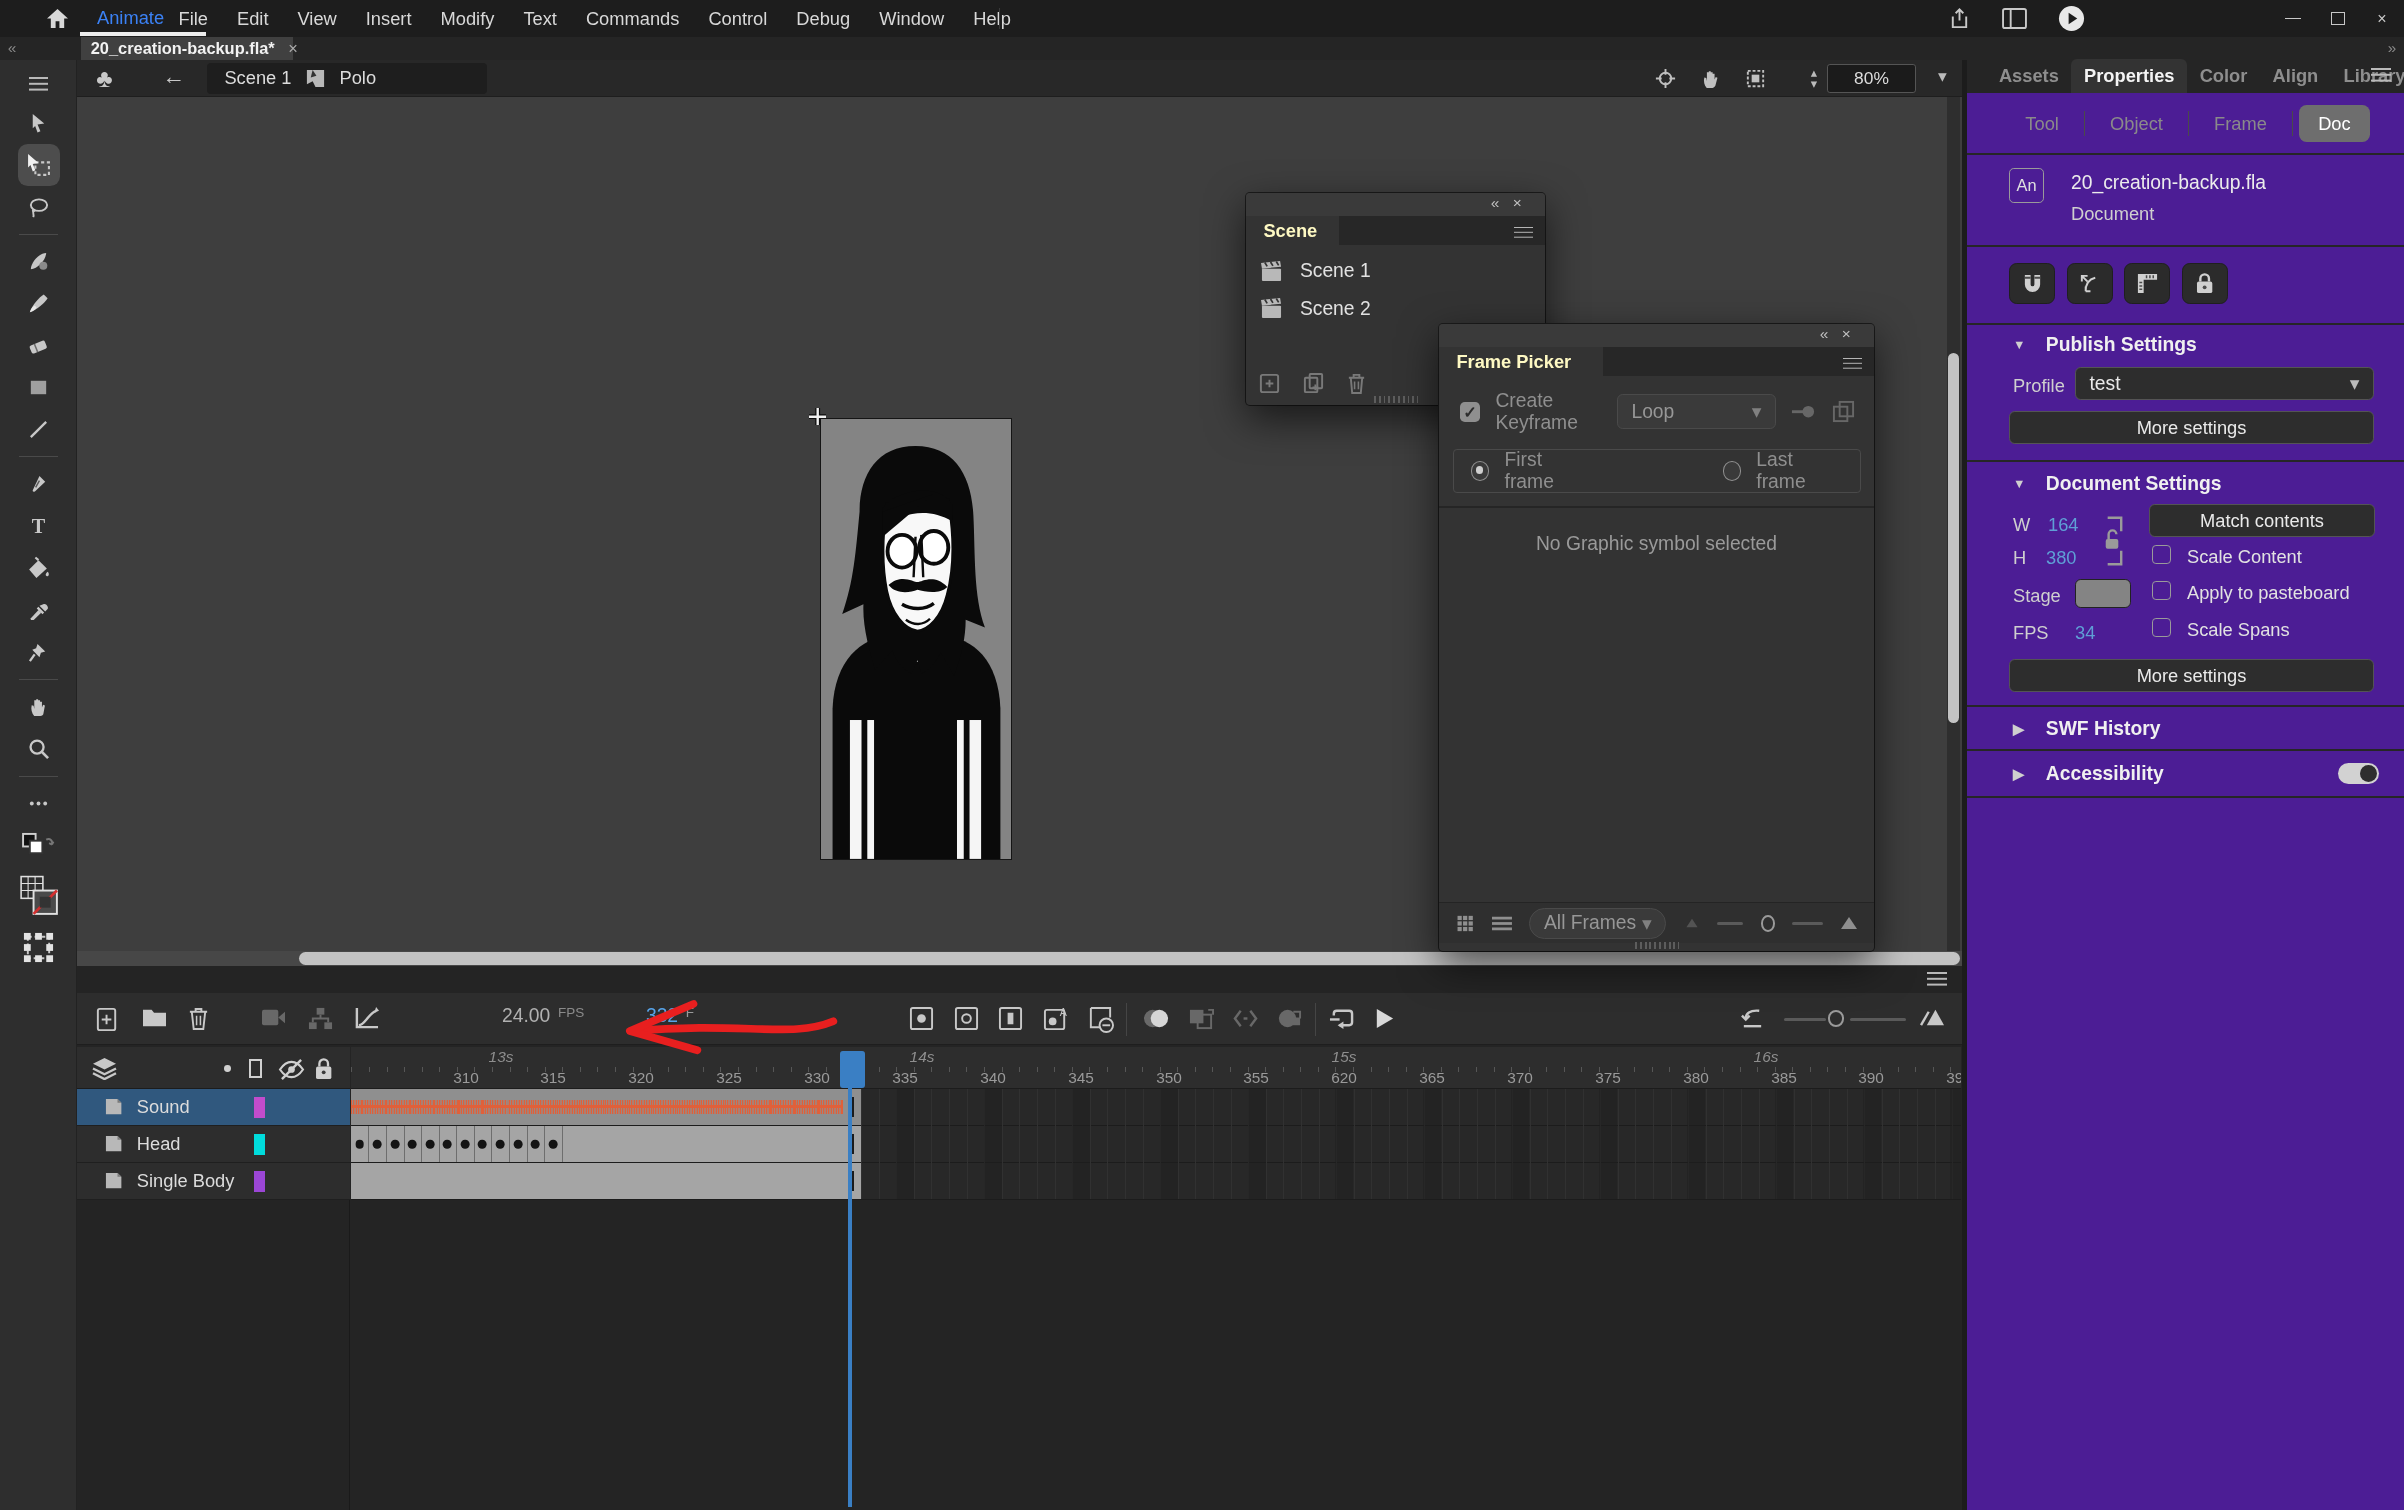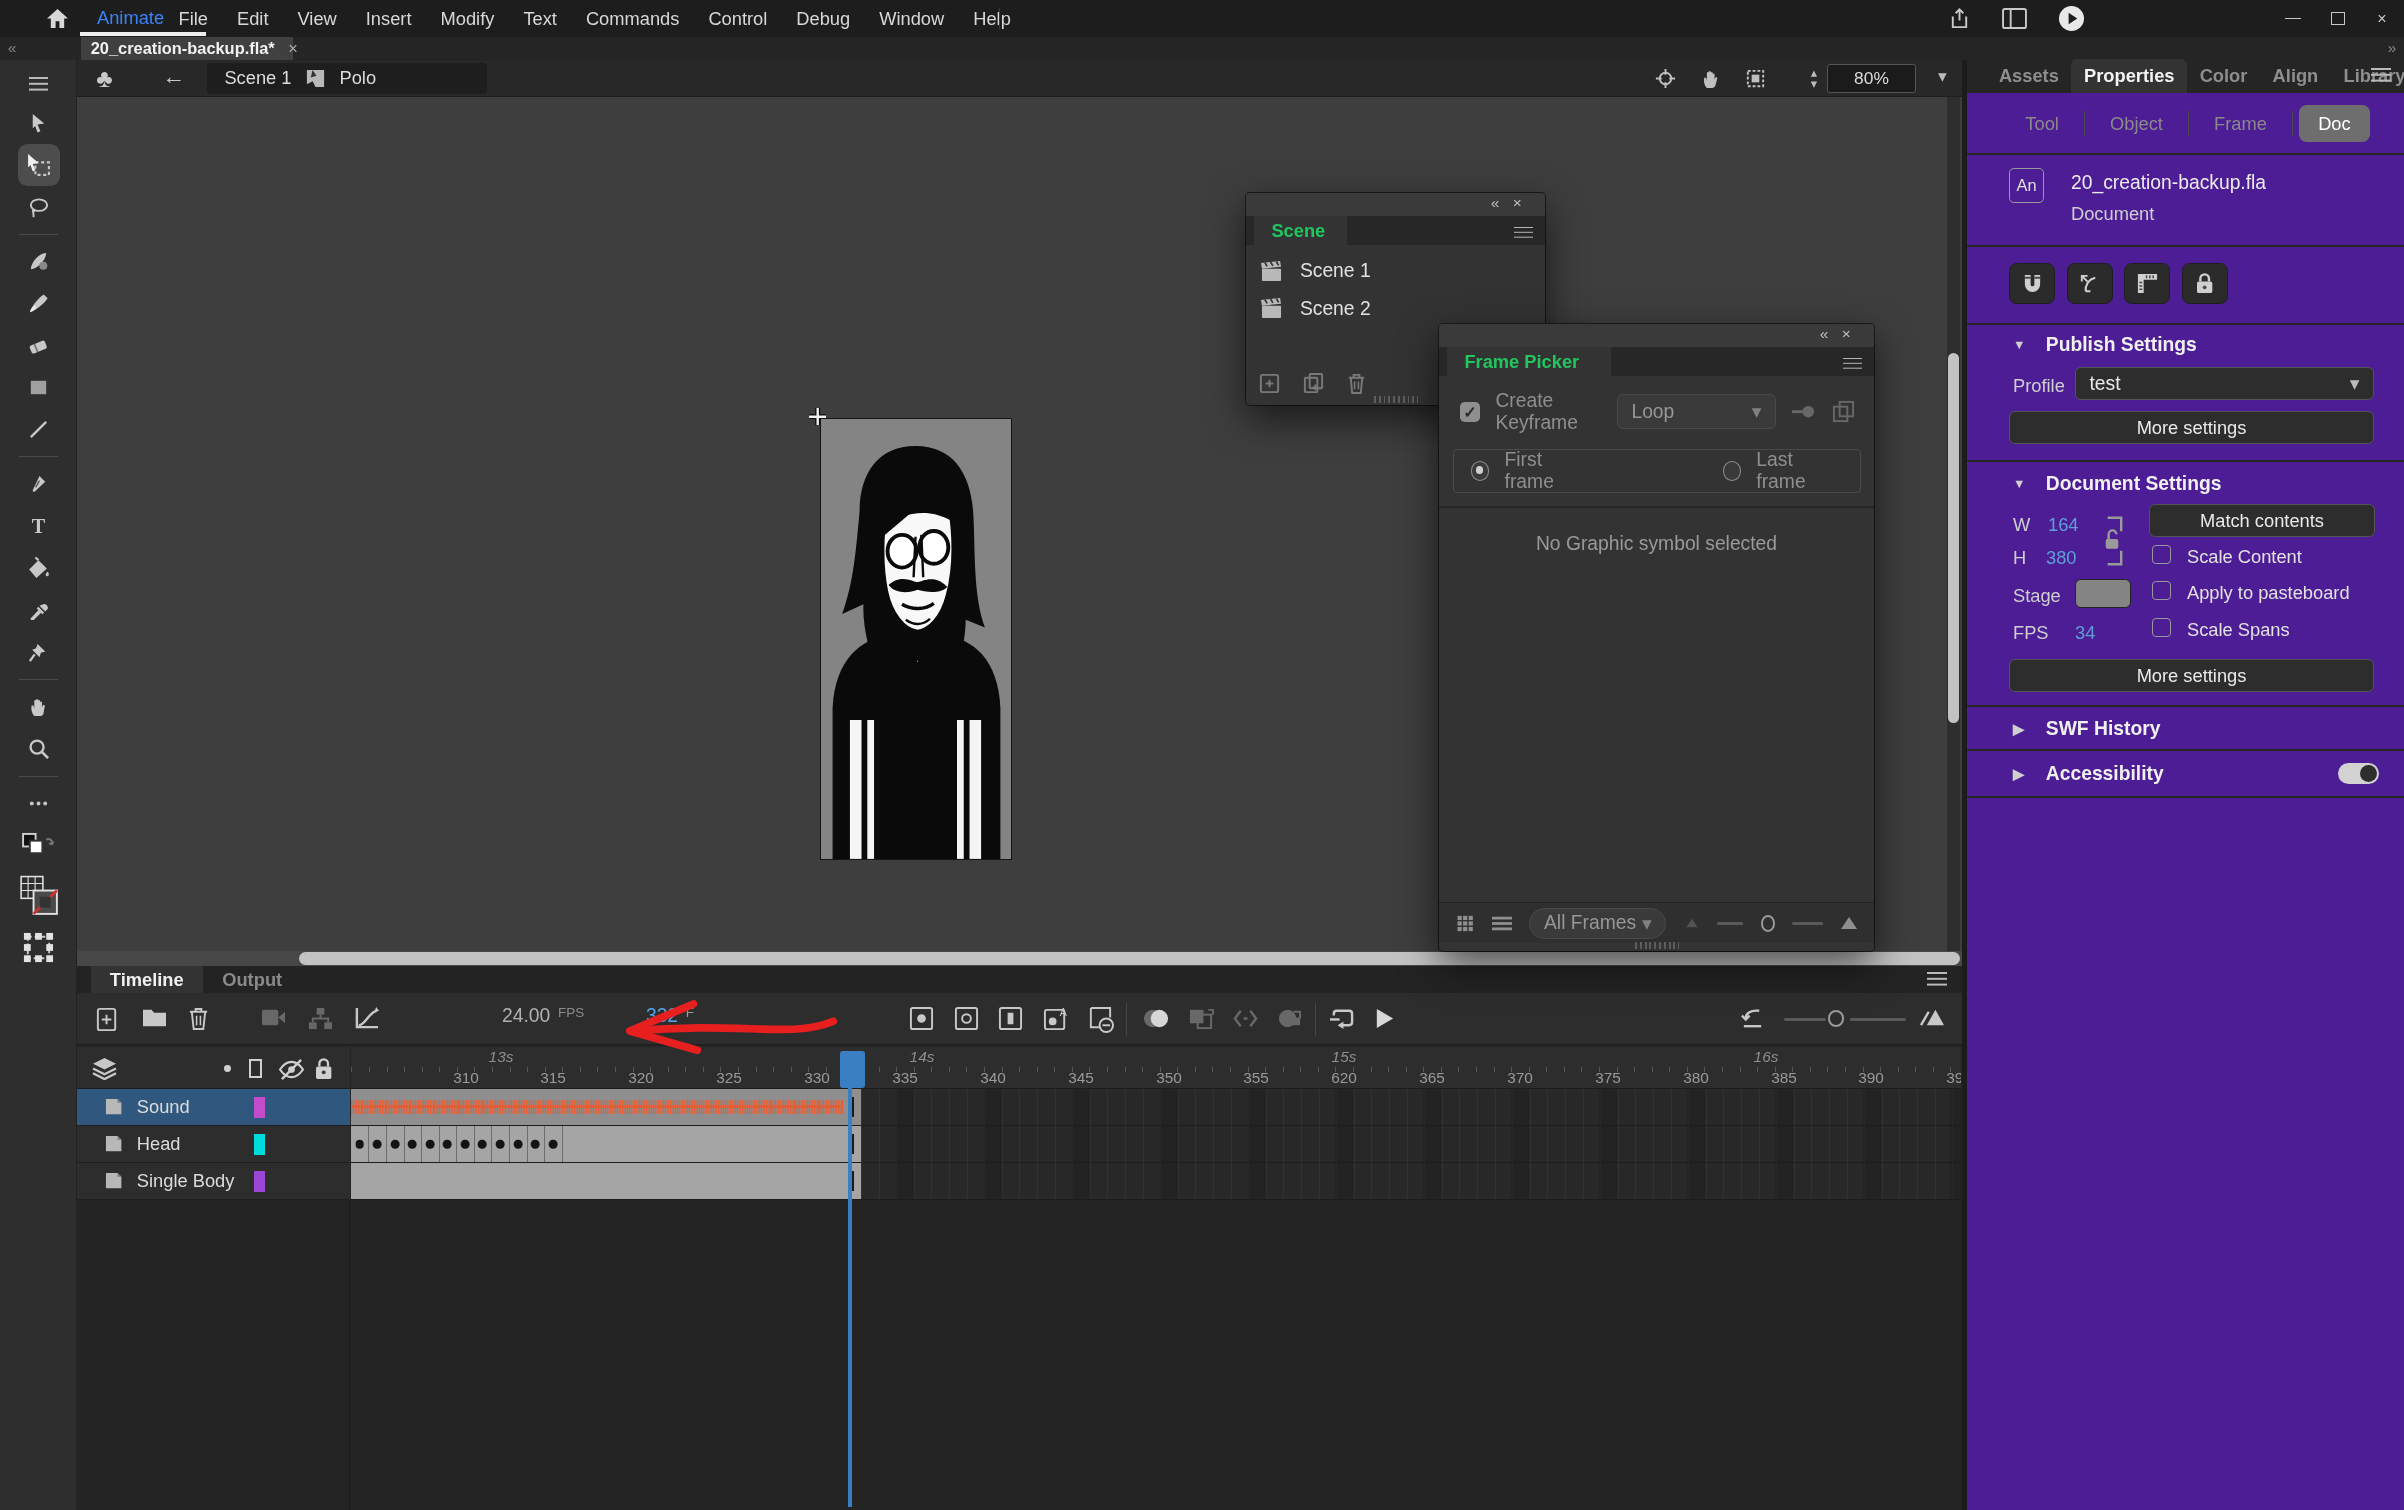--- a/index.html
+++ b/index.html
@@ -50,22 +50,22 @@
   #vscroll { position:absolute; left:1870px; top:0; width:12.6px; height:854px; background:#2e2e2e; }
   #vscroll .thumb { position:absolute; left:1px; top:256px; width:10.6px; height:370px; background:#c3c3c3; border-radius:5.8px; }
   #hscroll { left:77px; top:951px; width:1885px; height:14.5px; background:#474747; }
   #hscroll .thumb { position:absolute; left:222px; top:1px; height:12.6px; width:1661px; background:#c3c3c3; border-radius:6.8px; }
 
   
   .fpanel { position:absolute; background:#333; box-shadow:0 13.5px 39px rgba(0,0,0,.6), 0 0 0 1px #1c1c1c; border-radius:3.9px; }
   .fp-head { height:23px; background:#3a3a3a; border-radius:3.9px 3.9px 0 0; position:relative; }
   .fp-head .hicons { position:absolute; right:9.7px; top:1px; font-size:15.4px; color:#c2c2c2; letter-spacing:13.5px; }
   .fp-tabrow { height:29px; background:#272727; position:relative; }
-  .fp-tab { position:absolute; left:8px; top:0; height:29px; background:#333; display:flex; align-items:center; padding:0 17.4px;
-            font-size:18.3px; font-weight:bold; color:#22c55e;text-align:center; }
+  .fp-tab { position:absolute; left:0; top:0; height:29px; background:#333; display:flex; align-items:center; padding:0 17.4px;
+            font-size:18.3px; font-weight:bold; color:#fef9c3;text-align:center; }
   .fp-burger { position:absolute; right:11.6px; top:10.6px; width:19.3px; height:1.9px; background:#b5b5b5; box-shadow:0 4.8px 0 #b5b5b5, 0 9.7px 0 #b5b5b5; }
   .grip { position:absolute; bottom:1.9px; left:50%; transform:translateX(-50%); width:44px; height:6.8px;
           background:repeating-linear-gradient(90deg,#5d5d5d 0 1.9px,transparent 1.9px 4.8px); }
 
   #scene-panel { left:1246px; top:193px; width:299px; height:212px; z-index:40; }
   .scene-item { display:flex; align-items:center; gap:17.4px; padding:7.7px 13.5px; font-size:19.3px; color:#e2e2e2; }
   #scene-bottom { position:absolute; left:0; bottom:9.7px; width:100%; display:flex; gap:21px; padding:0 11.6px; opacity:.45; }
 
   #frame-picker { left:1439px; top:324px; width:435px; height:627px; z-index:50; }
   .fp-row1 { display:flex; align-items:center; gap:15.4px; padding:13.5px 19.3px 5.8px 21px; }
@@ -632,24 +632,20 @@
       <span class="chev" style="font-size:14.5px">▶</span>
       <span>Accessibility</span>
     </div>
     <div class="abs" id="toggle" style="left:371px;top:703px">
         <div class="knob"></div>
       </div>
     <div class="divider" style="top:736px"></div>
   </div>
 
   <div class="abs" id="timeline">
-    <div id="tl-tabs">
-        <div class="tltab active">Timeline</div>
-        <div class="tltab">Output</div>
-      </div>
     <div class="abs" style="right:15.4px;top:5.8px">
         <div class="burger"></div>
       </div>
 
     <div id="tl-toolbar">
       <svg class="tlt" style="left:17.4px" width="27" height="27" viewBox="0 0 28 28">
         <rect x="4" y="3" width="18" height="22" rx="2" fill="none" stroke="#c8c8c8" stroke-width="2"></rect>
           <path d="M13 9 V19 M8 14 H18" stroke="#c8c8c8" stroke-width="2"></path>
       </svg>
       <svg class="tlt" style="left:64px" width="27" height="23" viewBox="0 0 28 24">

